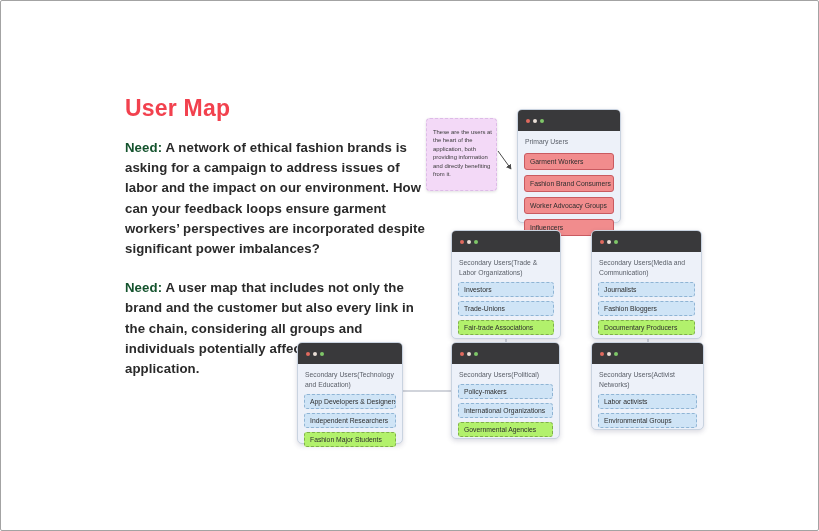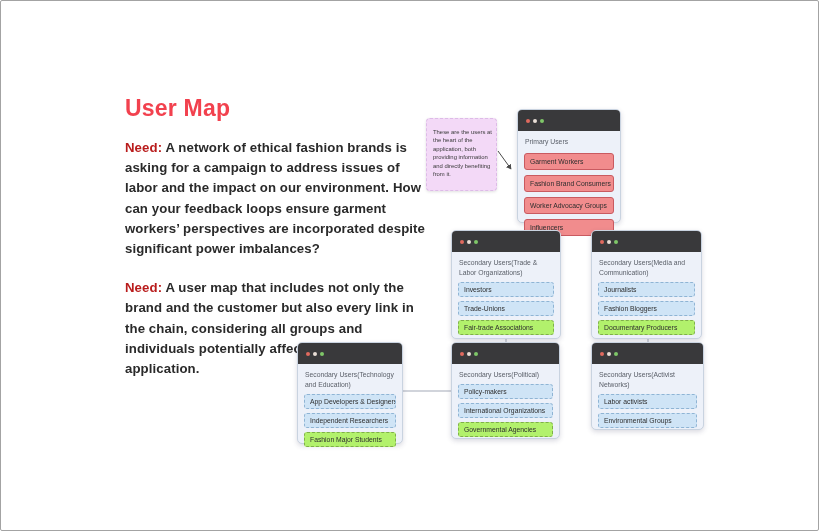--- a/index.html
+++ b/index.html
@@ -6,21 +6,21 @@
   .canvas {
     position:relative; width:817px; height:529px;
     border:1px solid #a3a3a3; border-radius:2px;
     background:#ffffff; overflow:hidden;
     font-family:"Liberation Sans", sans-serif;
   }
   
   .textblock { position:absolute; left:124px; top:94px; width:308px; }
   .page-title { font-size:23px; font-weight:700; color:#f2414e; margin:0 0 16px 0; letter-spacing:.2px; }
   .para { font-size:13.2px; font-weight:700; color:#2a2a2a; line-height:1.53; margin:0 0 19px 0; letter-spacing:.1px; }
-  .para .lead { color:#b91c1c; }
+  .para .lead { color:#14532d; }
   
   .wires { position:absolute; left:0; top:0; width:819px; height:531px; pointer-events:none; }
   
   .card { position:absolute; background:#edf1f9; border:1px solid #c9d3e0; border-radius:5px;
           box-shadow:0 2px 5px rgba(50,50,90,.18); box-sizing:border-box; }
   .card-header { height:21px; background:#39393b; border-radius:4px 4px 0 0;
                  display:flex; align-items:center; padding-left:8px; gap:3px; }
   .dot { width:4px; height:4px; border-radius:50%; }
   .dot.r { background:#e06a5e; }
   .dot.y { background:#e9ded6; }

